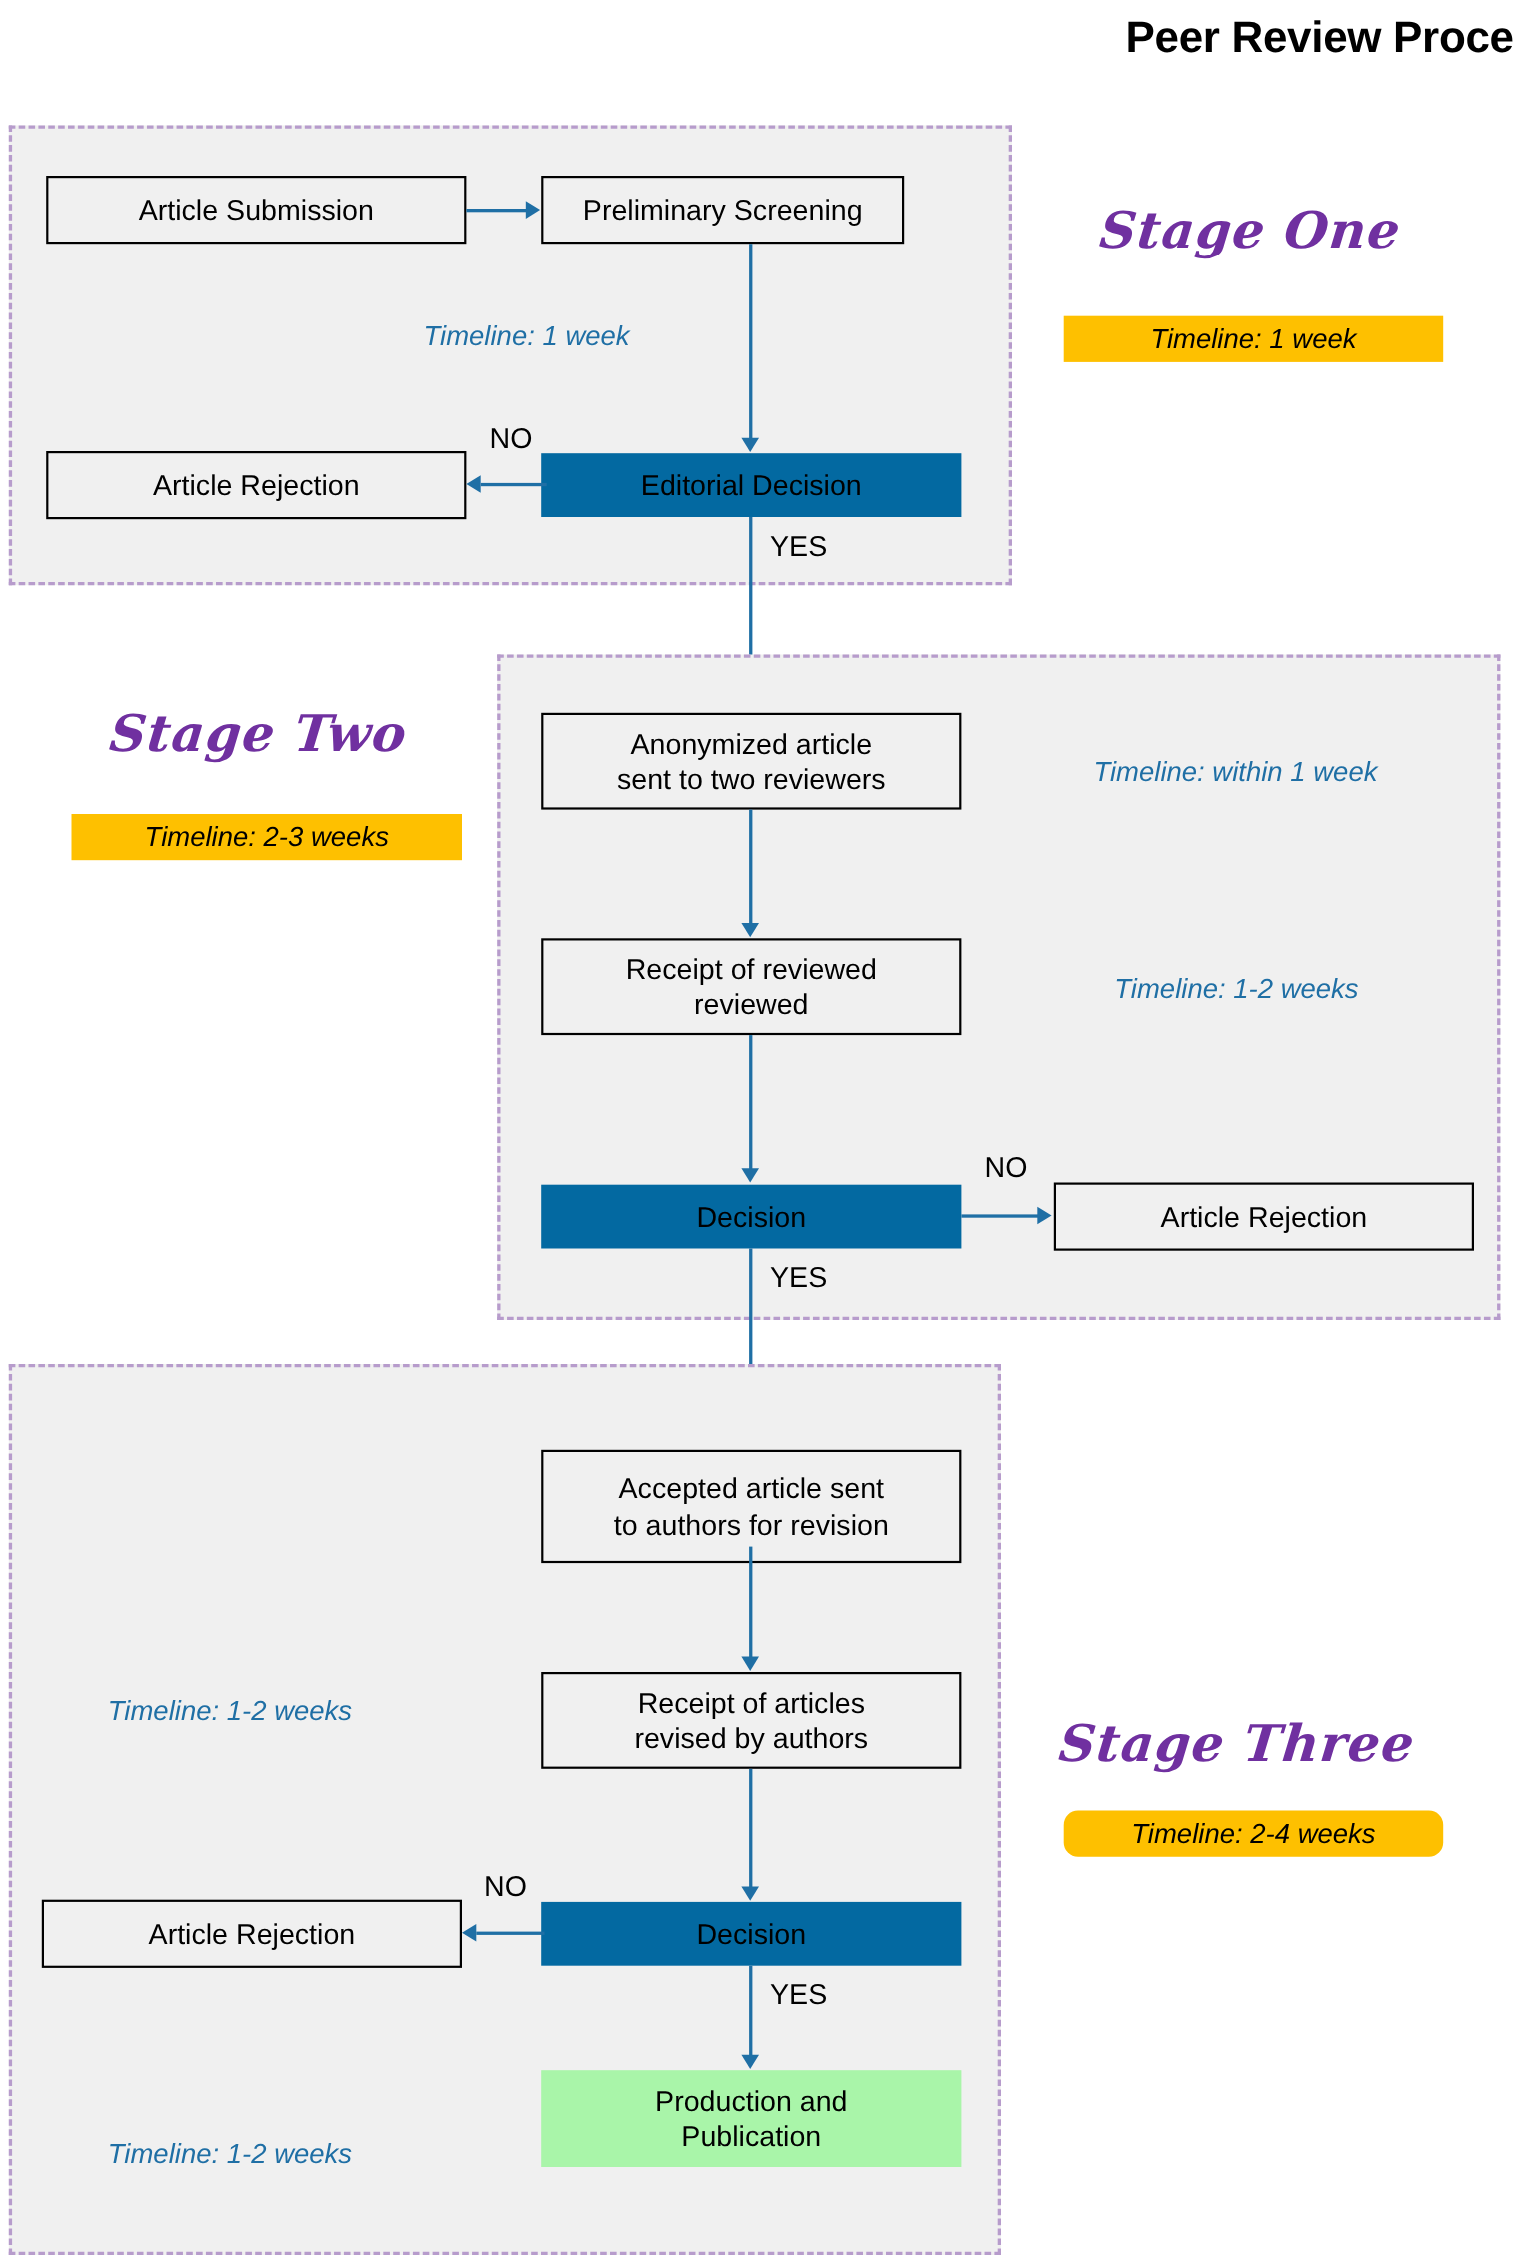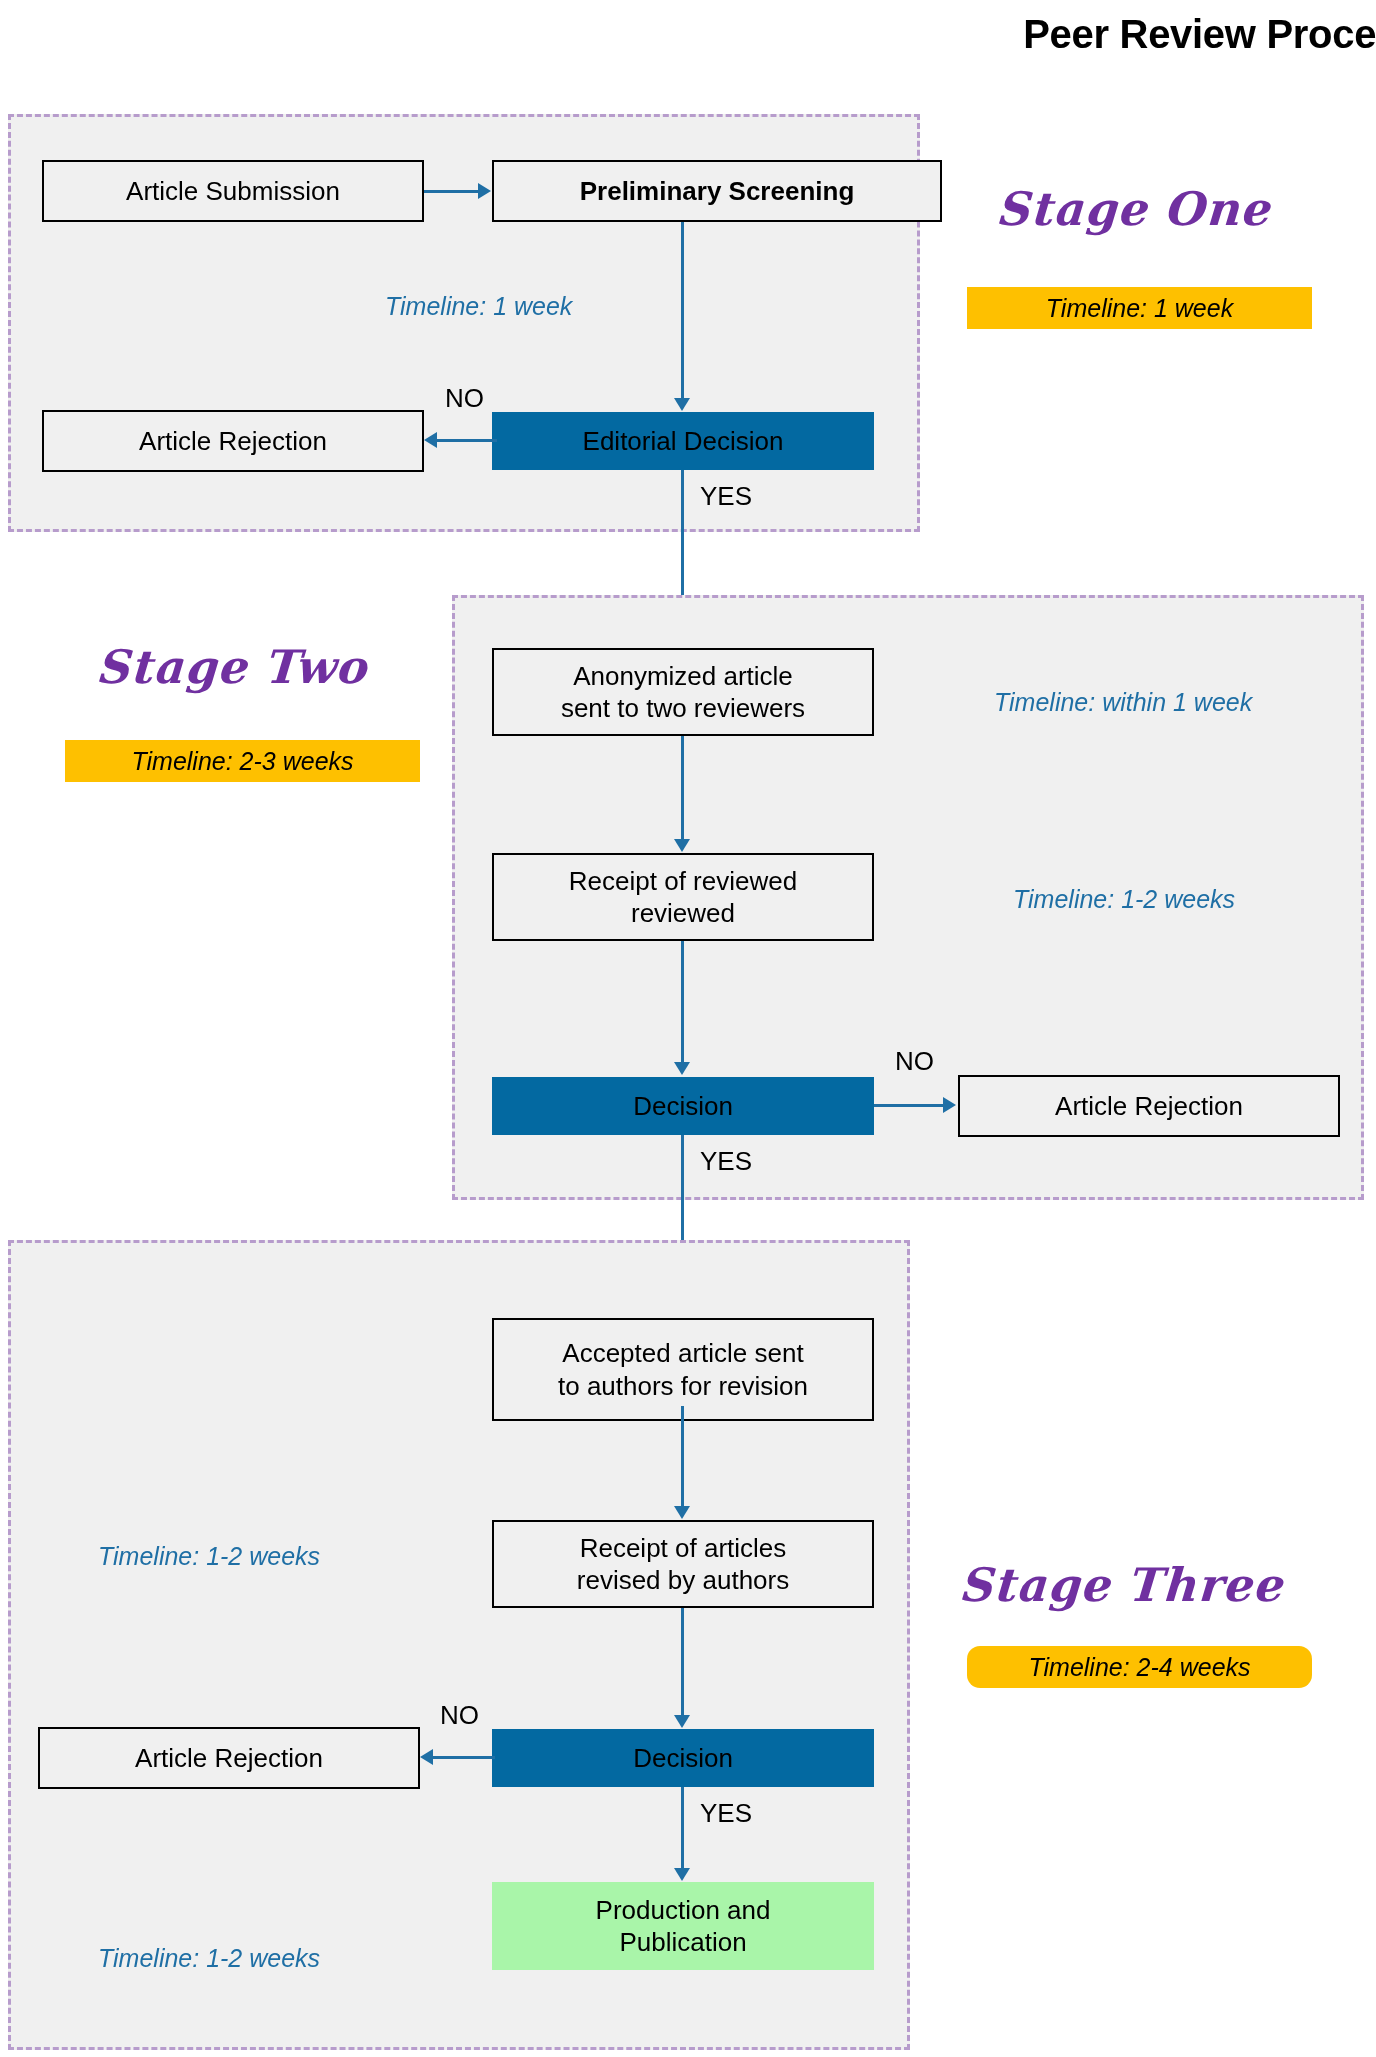--- a/index.html
+++ b/index.html
@@ -149,21 +149,21 @@
 <div id="canvas">
 
   <div class="page-title">Peer Review Process</div>
 
   <div class="stage-box" style="left:8px; top:114px; width:912px; height:418px;"></div>
 
   <div class="node process" style="left:42px; top:160px; width:382px; height:62px;">
     <span>Article Submission</span>
   </div>
 
-  <div class="node process" style="left:492px; top:160px; width:450px; height:62px;font-weight:bold;">
+  <div class="node process" style="left:492px; top:160px; width:330px; height:62px;">
     <span>Preliminary Screening</span>
   </div>
 
   <div class="conn-h" style="left:424px; top:190px; width:55px;"></div>
   <div class="arrow-right" style="left:478px; top:183px;"></div>
 
   <div class="conn-v" style="left:681px; top:222px; height:181px;"></div>
   <div class="arrow-down" style="left:674px; top:398px;"></div>
 
   <div class="timeline-note" style="left:385px; top:292px;">Timeline: 1 week</div>

